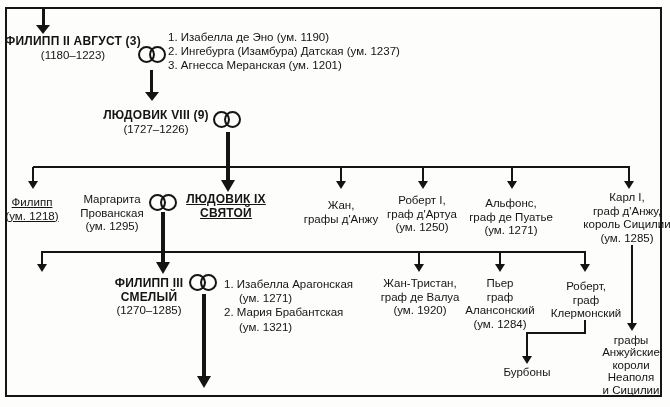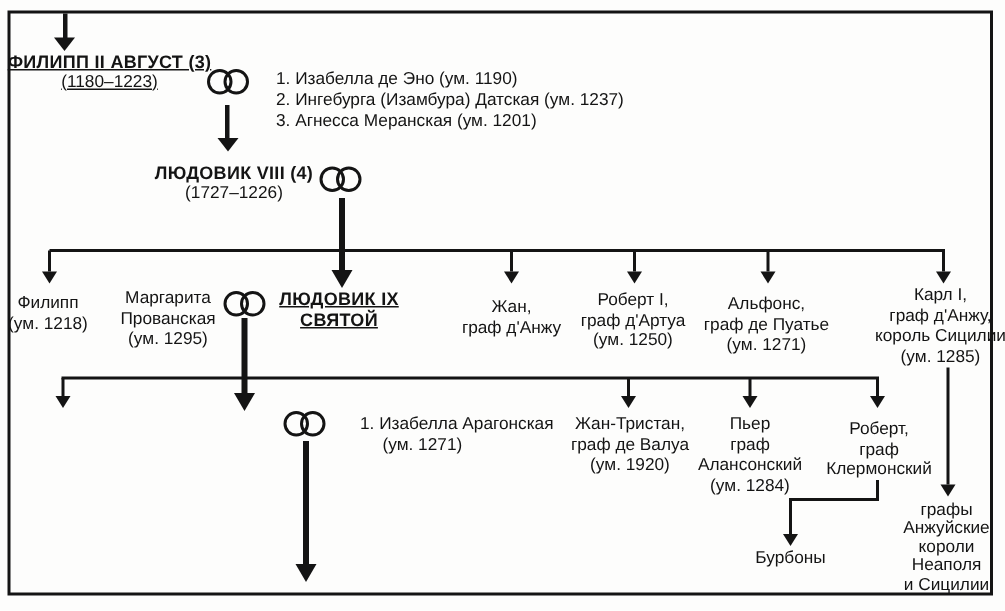--- a/index.html
+++ b/index.html
@@ -6,59 +6,59 @@
   .canvas{
     position:relative;width:670px;height:407px;background:#fdfdfc;
     font-family:"Liberation Sans", sans-serif;color:#141414;overflow:hidden;
   }
   .frame{position:absolute;left:5px;top:7px;width:653px;height:386px;border:2px solid #141414;background:transparent;}
   .node{position:absolute;text-align:center;font-size:11.5px;line-height:13.5px;white-space:pre-line;}
   .kingblock{position:absolute;text-align:center;}
   .king-name{display:block;font-weight:bold;font-size:12px;line-height:13.5px;letter-spacing:.2px;white-space:pre-line;}
   .king-years{display:block;font-size:11.5px;line-height:13.5px;}
   .spouse-line{position:absolute;font-size:11.5px;line-height:13.5px;white-space:nowrap;}
-  ul.spouses{position:absolute;margin:16px;padding:0;list-style:none;font-size:11.5px;line-height:14.2px;text-align:left;}
+  ul.spouses{position:absolute;margin:0;padding:0;list-style:none;font-size:11.5px;line-height:14.2px;text-align:left;}
   ul.spouses li{padding-left:15px;text-indent:-15px;white-space:pre-line;}
   .hline,.vline{position:absolute;background:#141414;}
   .ah{position:absolute;width:0;height:0;}
   .ah-sm{border-left:5px solid transparent;border-right:5px solid transparent;border-top:8px solid #141414;}
   .ah-md{border-left:7px solid transparent;border-right:7px solid transparent;border-top:9px solid #141414;}
   .ah-lg{border-left:7px solid transparent;border-right:7px solid transparent;border-top:12px solid #141414;}
   .rings{position:absolute;display:flex;}
   .ring{width:13px;height:13px;border:2.5px solid #141414;border-radius:50%;background:transparent;}
   .ring.r2{margin-left:-6px;}
 </style>
 </head>
 <body>
 
 <div class="canvas">
   <div class="frame"></div>
 
   <div class="vline" style="left:42px;top:9px;width:3px;height:17px;"></div>
   <div class="ah ah-md" style="left:36px;top:25px;"></div>
 
-  <div class="kingblock" style="left:2px;top:35px;width:142px;text-decoration:underline;">
+  <div class="kingblock" style="left:2px;top:35px;width:142px;">
     <span class="king-name">ФИЛИПП II АВГУСТ (3)</span>
     <span class="king-years">(1180–1223)</span>
   </div>
   <div class="rings" style="left:138px;top:46px;">
     <div class="ring"></div>
     <div class="ring r2"></div>
   </div>
   <ul class="spouses" style="left:168px;top:30px;width:248px;">
     <li>1. Изабелла де Эно (ум. 1190)</li>
     <li>2. Ингебурга (Изамбура) Датская (ум. 1237)</li>
     <li>3. Агнесса Меранская (ум. 1201)</li>
   </ul>
 
   <div class="vline" style="left:150px;top:70px;width:3px;height:23px;"></div>
   <div class="ah ah-md" style="left:145px;top:92px;"></div>
 
   <div class="kingblock" style="left:94px;top:109px;width:124px;">
-    <span class="king-name">ЛЮДОВИК VIII (4)</span>
+    <span class="king-name">ЛЮДОВИК VIII (9)</span>
     <span class="king-years">(1727–1226)</span>
   </div>
   <div class="rings" style="left:213px;top:111px;">
     <div class="ring"></div>
     <div class="ring r2"></div>
   </div>
 
   <div class="vline" style="left:226px;top:132px;width:3.5px;height:48px;"></div>
   <div class="ah ah-lg" style="left:221px;top:180px;"></div>
 
@@ -67,35 +67,35 @@
   <div class="ah ah-sm" style="left:28px;top:181px;"></div>
   <div class="vline" style="left:340px;top:167px;width:2px;height:14px;"></div>
   <div class="ah ah-sm" style="left:336px;top:181px;"></div>
   <div class="vline" style="left:422px;top:167px;width:2px;height:14px;"></div>
   <div class="ah ah-sm" style="left:418px;top:181px;"></div>
   <div class="vline" style="left:511px;top:167px;width:2px;height:14px;"></div>
   <div class="ah ah-sm" style="left:507px;top:181px;"></div>
   <div class="vline" style="left:628px;top:167px;width:2px;height:14px;"></div>
   <div class="ah ah-sm" style="left:624px;top:181px;"></div>
 
-  <div class="node" style="left:0px;top:196px;width:64px;">Филипп
+  <div class="node" style="left:0px;top:196px;width:64px;text-decoration:underline;">Филипп
 (ум. 1218)</div>
   <div class="node" style="left:69px;top:193px;width:86px;">Маргарита
 Прованская
 (ум. 1295)</div>
   <div class="rings" style="left:149px;top:194px;">
     <div class="ring"></div>
     <div class="ring r2"></div>
   </div>
   <div class="kingblock" style="left:177px;top:193px;width:98px;text-decoration:underline;">
     <span class="king-name">ЛЮДОВИК IX
 СВЯТОЙ</span>
   </div>
   <div class="node" style="left:298px;top:199px;width:86px;">Жан,
-граф д'Анжу</div>
+графы д'Анжу</div>
   <div class="node" style="left:376px;top:194px;width:92px;">Роберт I,
 граф д'Артуа
 (ум. 1250)</div>
   <div class="node" style="left:460px;top:197px;width:102px;">Альфонс,
 граф де Пуатье
 (ум. 1271)</div>
   <div class="node" style="left:577px;top:191px;width:100px;">Карл I,
 граф д'Анжу,
 король Сицилии
 (ум. 1285)</div>
@@ -106,27 +106,34 @@
   <div class="hline" style="left:41px;top:251px;width:545px;height:2px;"></div>
   <div class="vline" style="left:41px;top:252px;width:2px;height:12px;"></div>
   <div class="ah ah-sm" style="left:37px;top:264px;"></div>
   <div class="vline" style="left:418px;top:252px;width:2px;height:12px;"></div>
   <div class="ah ah-sm" style="left:414px;top:264px;"></div>
   <div class="vline" style="left:499px;top:252px;width:2px;height:12px;"></div>
   <div class="ah ah-sm" style="left:495px;top:264px;"></div>
   <div class="vline" style="left:584px;top:252px;width:2px;height:12px;"></div>
   <div class="ah ah-sm" style="left:580px;top:264px;"></div>
 
+  <div class="kingblock" style="left:103px;top:277px;width:92px;">
+    <span class="king-name">ФИЛИПП III
+СМЕЛЫЙ</span>
+    <span class="king-years">(1270–1285)</span>
+  </div>
   <div class="rings" style="left:189px;top:274px;">
     <div class="ring"></div>
     <div class="ring r2"></div>
   </div>
-  <ul class="spouses" style="left:224px;top:260px;width:140px;">
+  <ul class="spouses" style="left:224px;top:277px;width:140px;">
     <li>1. Изабелла Арагонская
 (ум. 1271)</li>
+    <li>2. Мария Брабантская
+(ум. 1321)</li>
   </ul>
   <div class="node" style="left:372px;top:277px;width:96px;">Жан-Тристан,
 граф де Валуа
 (ум. 1920)</div>
   <div class="node" style="left:456px;top:277px;width:88px;">Пьер
 граф
 Алансонский
 (ум. 1284)</div>
   <div class="node" style="left:542px;top:280px;width:88px;">Роберт,
 граф

